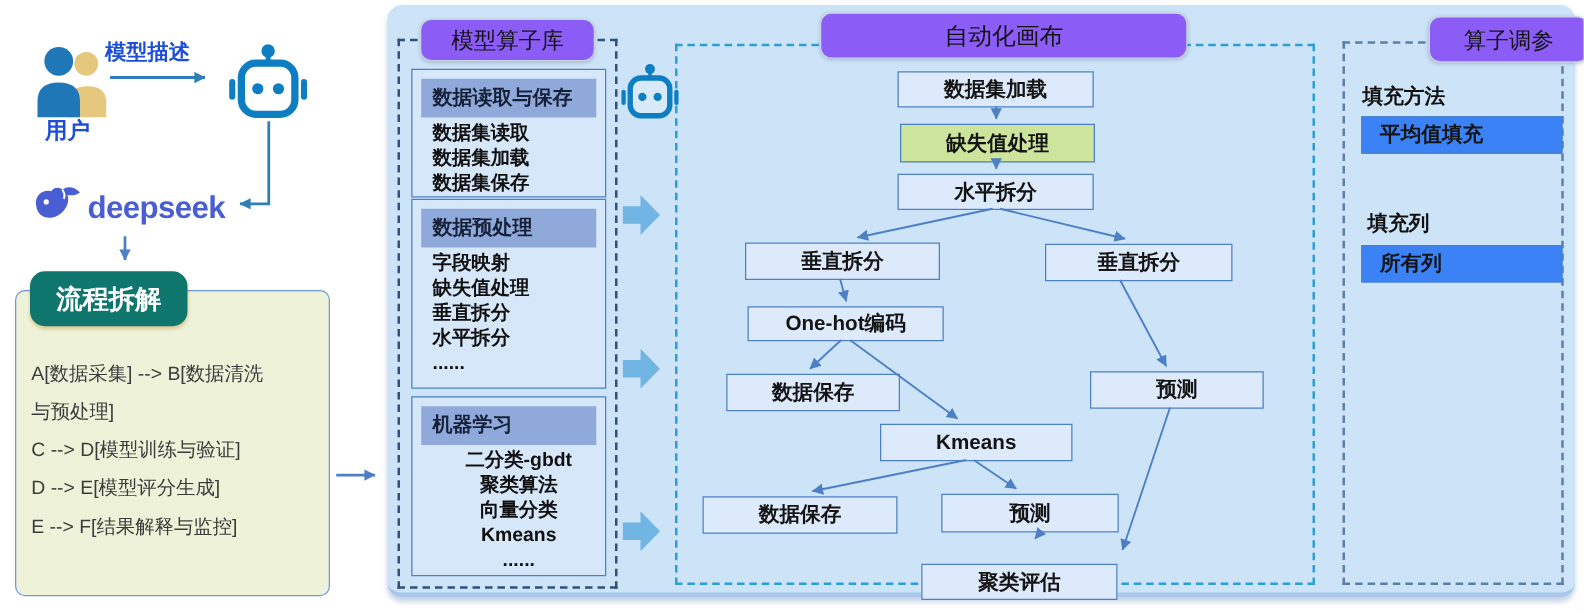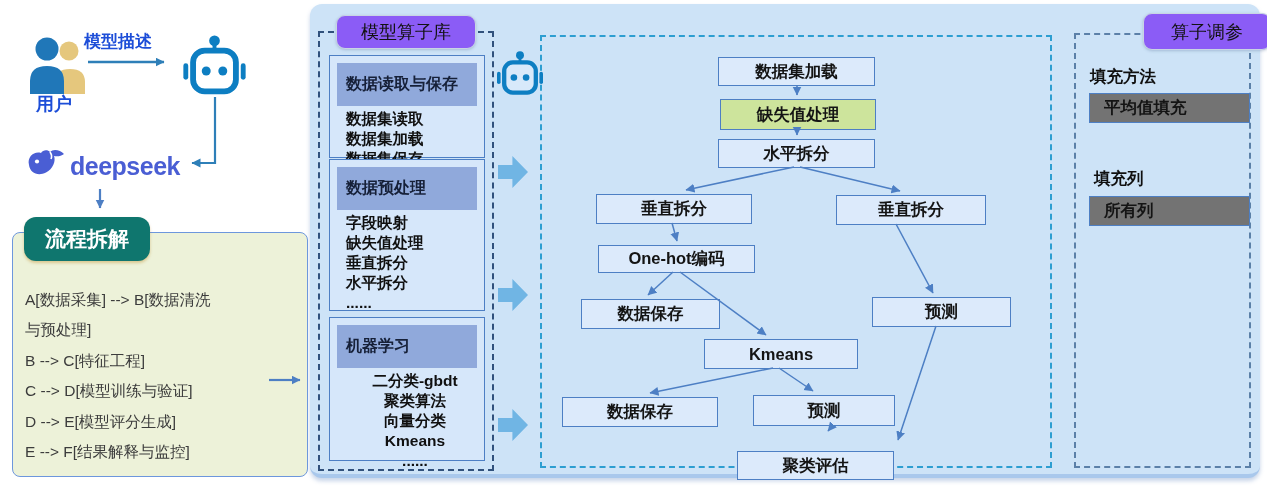--- a/index.html
+++ b/index.html
@@ -17,44 +17,44 @@
   .dash-canvas{border-color:#2d9ed1;}
   .dash-tune{border-color:#5b80a8;}
 
   
   .sec-title{position:absolute;background:#8b5cf6;border:1px solid #c9d4e4;border-radius:9px;
              display:flex;align-items:center;justify-content:center;font-weight:400;color:#121212;
              box-shadow:0 1px 3px rgba(70,95,140,.3);z-index:7;}
 
   
   .group{position:absolute;background:#d6e7fa;border:1.5px solid #4d7fc4;z-index:5;}
-  .group-header{margin:7px 7px 3px 7px;height:43px;background:#90a9db;display:flex;align-items:center;
+  .group-header{margin:7px 7px 3px 7px;height:31px;background:#90a9db;display:flex;align-items:center;
                 padding-left:9px;font-size:16px;font-weight:700;color:#162038;}
   .group-items{padding-left:16px;}
   .group-items div{font-size:15.5px;font-weight:600;line-height:20px;color:#101010;}
 
   
   .node{position:absolute;background:#dceafb;border:1.3px solid #4d7fc4;display:flex;align-items:center;
         justify-content:center;font-size:16.5px;font-weight:700;color:#141414;z-index:5;}
   .node.green{background:#cde49c;}
 
   
   .block-arrow{position:absolute;width:30px;height:32px;background:#70b5e4;z-index:6;
      clip-path:polygon(0 28%,48% 28%,48% 0,100% 50%,48% 100%,48% 72%,0 72%);}
 
   
-  .field-box{position:absolute;background:#737373;border:1.3px solid #4d7fc4;display:flex;align-items:center;
+  .field-box{position:absolute;background:#3b82f6;border:1.3px solid #4d7fc4;display:flex;align-items:center;
              padding-left:14px;font-size:16.5px;font-weight:700;color:#141414;z-index:5;}
   .lbl{position:absolute;font-weight:700;color:#101010;z-index:5;text-align:center;}
 
   
   .orange-btn{position:absolute;left:24px;top:217px;width:126px;height:44px;background:#0f766e;border-radius:12px;
               display:flex;align-items:center;justify-content:center;color:#fff;font-size:21px;font-weight:700;
               box-shadow:0 2px 3px rgba(180,120,10,.35);z-index:4;}
-  .mermaid-box{position:absolute;left:12px;top:232px;width:296px;height:245px;background:#edf2d9;
+  .mermaid-box{position:absolute;left:12px;top:232px;width:252px;height:245px;background:#edf2d9;
                border:1.5px solid #6d97dd;border-radius:8px;z-index:2;box-sizing:border-box;
                padding:52px 8px 16px 12px;}
   .mermaid-box div{font-size:15.5px;line-height:30.4px;color:#3c3c3c;font-weight:400;}
   .ds-word{position:absolute;left:70px;top:151px;font-size:25px;font-weight:600;color:#4a5ed4;
            letter-spacing:-0.5px;line-height:30px;z-index:3;}
   .txt{position:absolute;color:#1d4ed8;font-weight:700;z-index:3;}
 
   svg.icon{position:absolute;z-index:6;}
   .arrow-layer{position:absolute;left:0;top:0;z-index:8;pointer-events:none;}
 </style>
@@ -87,21 +87,20 @@
     <circle cx="12" cy="13.5" r="2.1" fill="#fff"></circle>
     <path d="M25 4 C27 7 27 9 26 11" stroke="#fff" stroke-width="1.6" fill="none"></path>
   </svg>
   <div class="ds-word">deepseek</div>
 
   <div class="orange-btn">流程拆解</div>
 
   <div class="mermaid-box">
     <div>A[数据采集] --&gt; B[数据清洗</div>
     <div>与预处理]</div>
-    <div>B --&gt; C[特征工程]</div>
     <div>C --&gt; D[模型训练与验证]</div>
     <div>D --&gt; E[模型评分生成]</div>
     <div>E --&gt; F[结果解释与监控]</div>
   </div>
 
   <div class="abs panel"></div>
 
   <div class="dashed dash-lib" style="left:318px;top:31px;width:172px;height:436px;"></div>
   <div class="sec-title" style="left:336px;top:15px;width:138px;height:32px;font-size:18px;">模型算子库</div>
 
@@ -144,20 +143,21 @@
     <circle cx="32" cy="6" r="5.5" fill="#0d7ec2"></circle>
     <line x1="32" y1="9" x2="32" y2="17" stroke="#0d7ec2" stroke-width="4"></line>
     <rect x="10" y="16" width="44" height="42" rx="12" fill="#d8e9fa" stroke="#0d7ec2" stroke-width="6"></rect>
     <circle cx="23.5" cy="37" r="4.6" fill="#0d7ec2"></circle>
     <circle cx="40.5" cy="37" r="4.6" fill="#0d7ec2"></circle>
     <rect x="0" y="29" width="5" height="17" rx="2.5" fill="#0d7ec2"></rect>
     <rect x="59" y="29" width="5" height="17" rx="2.5" fill="#0d7ec2"></rect>
   </svg>
 
   <div class="dashed dash-canvas" style="left:540px;top:35px;width:508px;height:429px;"></div>
+  <div class="sec-title" style="left:656px;top:10px;width:292px;height:35px;font-size:19px;">自动化画布</div>
 
   <div class="node" style="left:718px;top:57px;width:155px;height:27px;">数据集加载</div>
   <div class="node green" style="left:720px;top:99px;width:154px;height:29px;">缺失值处理</div>
   <div class="node" style="left:718px;top:139px;width:155px;height:27px;">水平拆分</div>
   <div class="node" style="left:596px;top:194px;width:154px;height:28px;">垂直拆分</div>
   <div class="node" style="left:836px;top:195px;width:148px;height:28px;">垂直拆分</div>
   <div class="node" style="left:598px;top:245px;width:155px;height:26px;">One-hot编码</div>
   <div class="node" style="left:581px;top:299px;width:137px;height:28px;">数据保存</div>
   <div class="node" style="left:704px;top:339px;width:152px;height:28px;">Kmeans</div>
   <div class="node" style="left:562px;top:397px;width:154px;height:28px;">数据保存</div>

